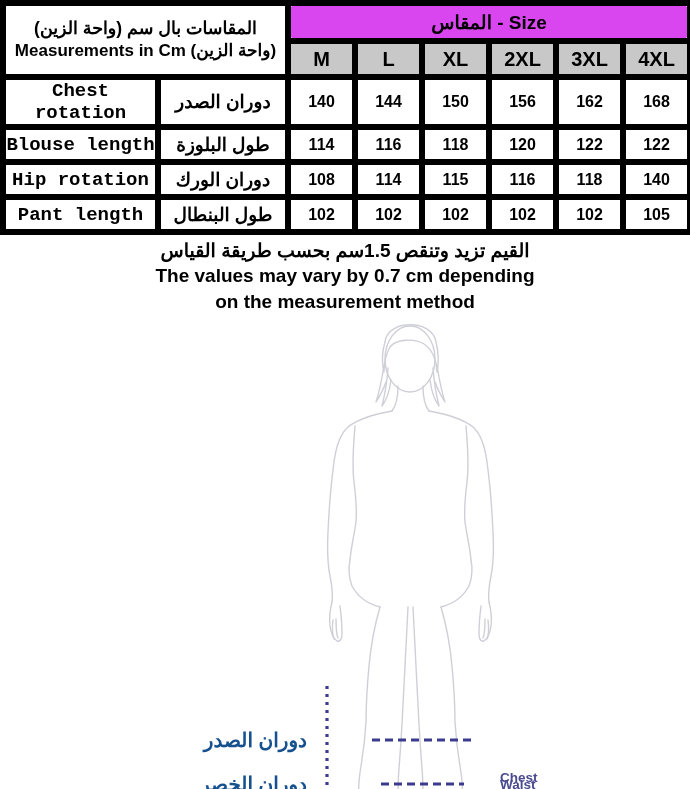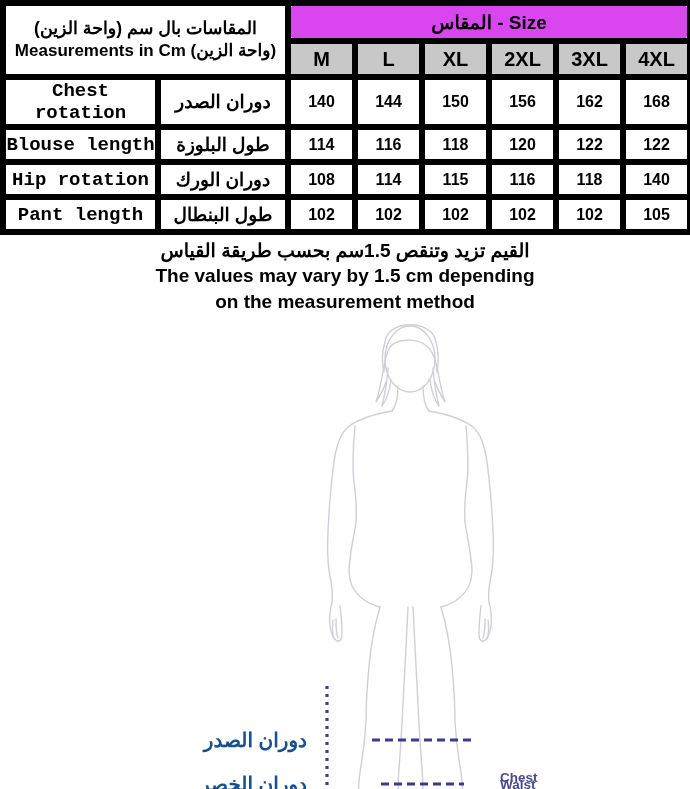--- a/index.html
+++ b/index.html
@@ -200,21 +200,21 @@
       <td class="val-cell">102</td>
       <td class="val-cell">102</td>
       <td class="val-cell">102</td>
       <td class="val-cell">105</td>
     </tr>
   </tbody>
 </table>
 
 <div class="note">
   <div class="note-ar">القيم تزيد وتنقص 1.5سم بحسب طريقة القياس</div>
-  <div class="note-en">The values may vary by 1.5 cm depending</div>
+  <div class="note-en">The values may vary by 0.7 cm depending</div>
   <div class="note-en">on the measurement method</div>
 </div>
 
 <div class="diagram">
 
   <svg width="690" height="515" viewBox="0 0 690 515">
     <g fill="none" stroke="#cfcfd8" stroke-width="1.4" stroke-linecap="round" stroke-linejoin="round">
 
       <ellipse cx="410" cy="45" rx="25" ry="33"></ellipse>
 

